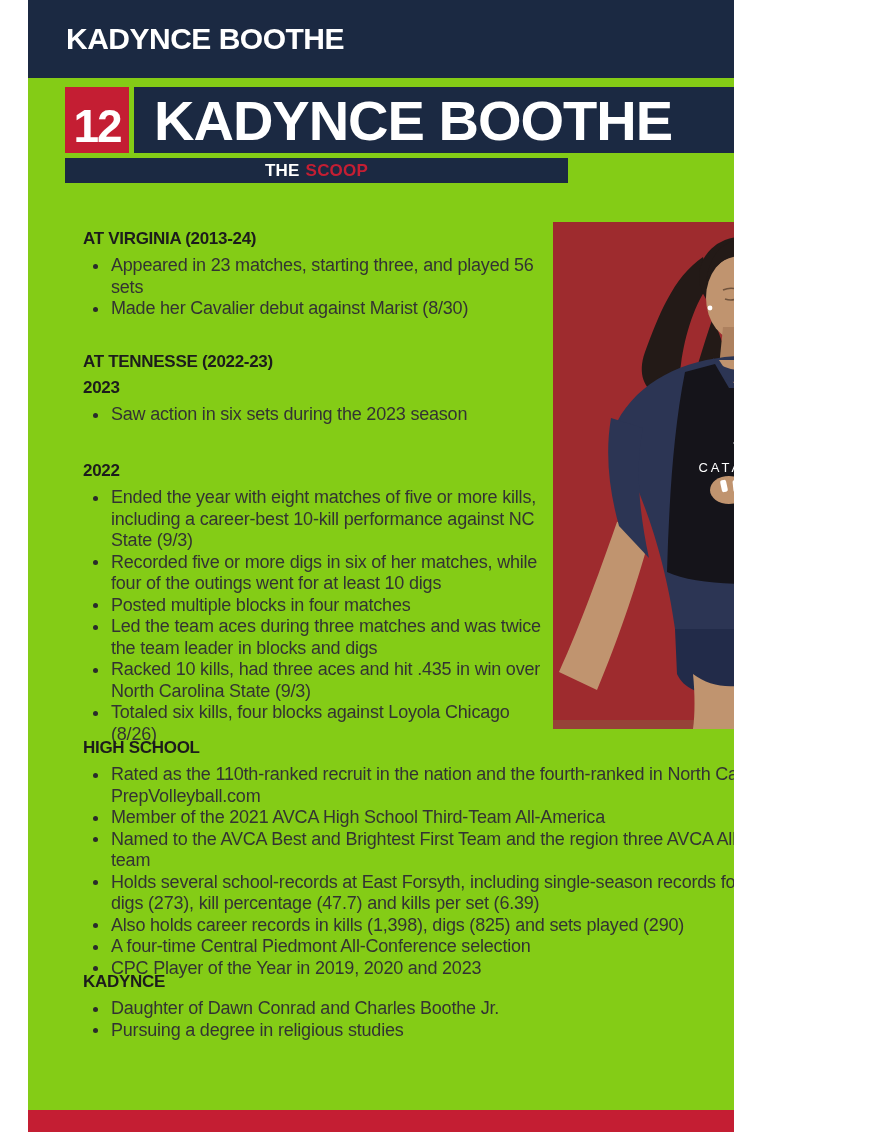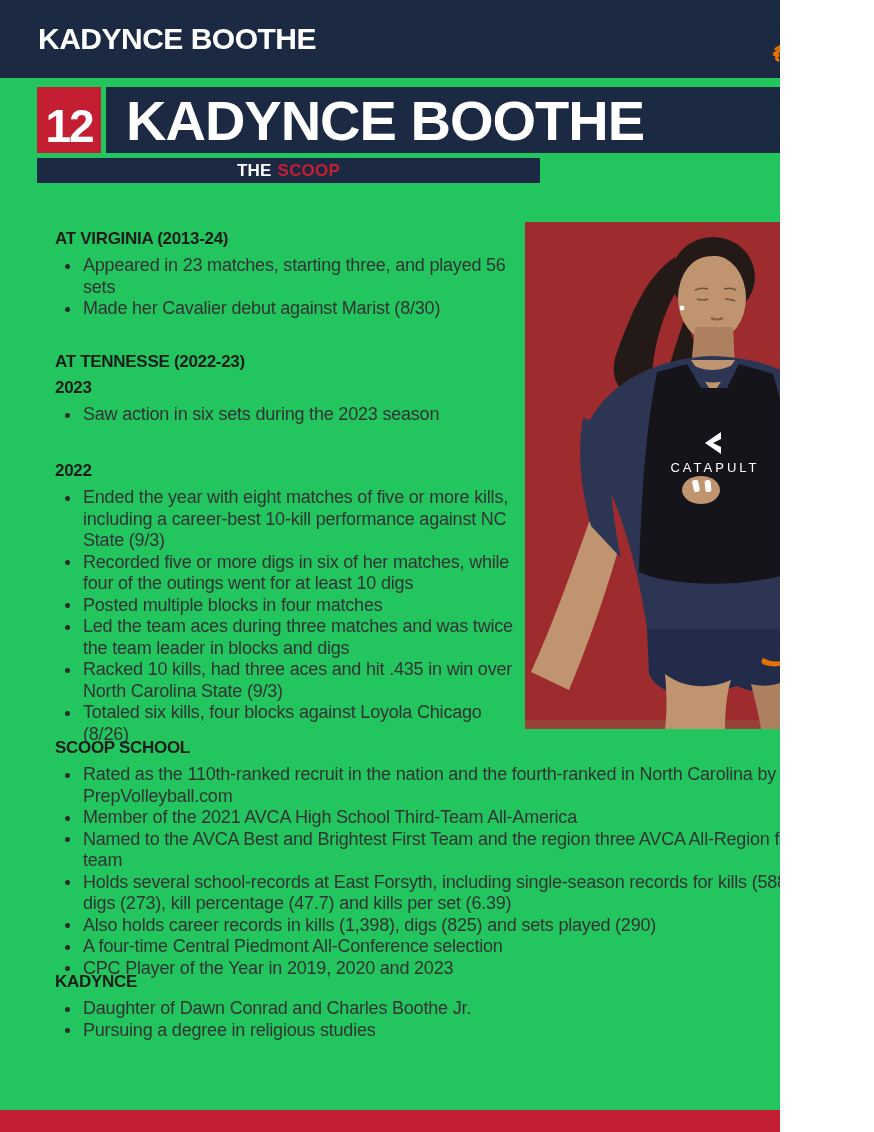--- a/index.html
+++ b/index.html
@@ -5,22 +5,23 @@
   :root{
     --navy:#1B2942;
     --red:#C41E33;
     --orange:#E57200;
     --photo-bg:#9E2B2E;
     --text:#333333;
     --heading:#1C1C1C;
   }
   html,body{margin:0;padding:0;background:#ffffff;}
   .page{
-    position:relative;width:780px;height:1132px;background:#22c55e;overflow:hidden;
+    position:relative;width:706px;height:1132px;background:#84cc16;overflow:hidden;
     font-family:"Liberation Sans",sans-serif;
+    margin-left:28px;
   }
   
   .topbar{position:absolute;left:0;top:0;width:874px;height:78px;background:var(--navy);}
   .topbar-name{
     position:absolute;left:38px;top:50%;transform:translateY(-50%);
     color:#ffffff;font-size:30px;font-weight:bold;letter-spacing:-0.5px;white-space:nowrap;
   }
   .vlogo{position:absolute;left:770px;top:9px;width:60px;height:62px;}
   .red-sliver{position:absolute;left:830px;top:0;width:16px;height:3px;background:var(--red);}
   
@@ -148,21 +149,21 @@
         <li>Ended the year with eight matches of five or more kills, including a career-best 10-kill performance against NC State (9/3)</li>
         <li>Recorded five or more digs in six of her matches, while four of the outings went for at least 10 digs</li>
         <li>Posted multiple blocks in four matches</li>
         <li>Led the team aces during three matches and was twice the team leader in blocks and digs</li>
         <li>Racked 10 kills, had three aces and hit .435 in win over North Carolina State (9/3)</li>
         <li>Totaled six kills, four blocks against Loyola Chicago (8/26)</li>
       </ul>
   </section>
 
   <section id="sec-high-school">
-    <h2 class="sec-heading">SCOOP SCHOOL</h2>
+    <h2 class="sec-heading">HIGH SCHOOL</h2>
     <ul class="bullet-list">
 
     <li>Rated as the 110th-ranked recruit in the nation and the fourth-ranked in North Carolina by PrepVolleyball.com</li>
         <li>Member of the 2021 AVCA High School Third-Team All-America</li>
         <li>Named to the AVCA Best and Brightest First Team and the region three AVCA All-Region first team</li>
         <li>Holds several school-records at East Forsyth, including single-season records for kills (588), digs (273), kill percentage (47.7) and kills per set (6.39)</li>
         <li>Also holds career records in kills (1,398), digs (825) and sets played (290)</li>
         <li>A four-time Central Piedmont All-Conference selection</li>
         <li>CPC Player of the Year in 2019, 2020 and 2023</li>
       </ul>

